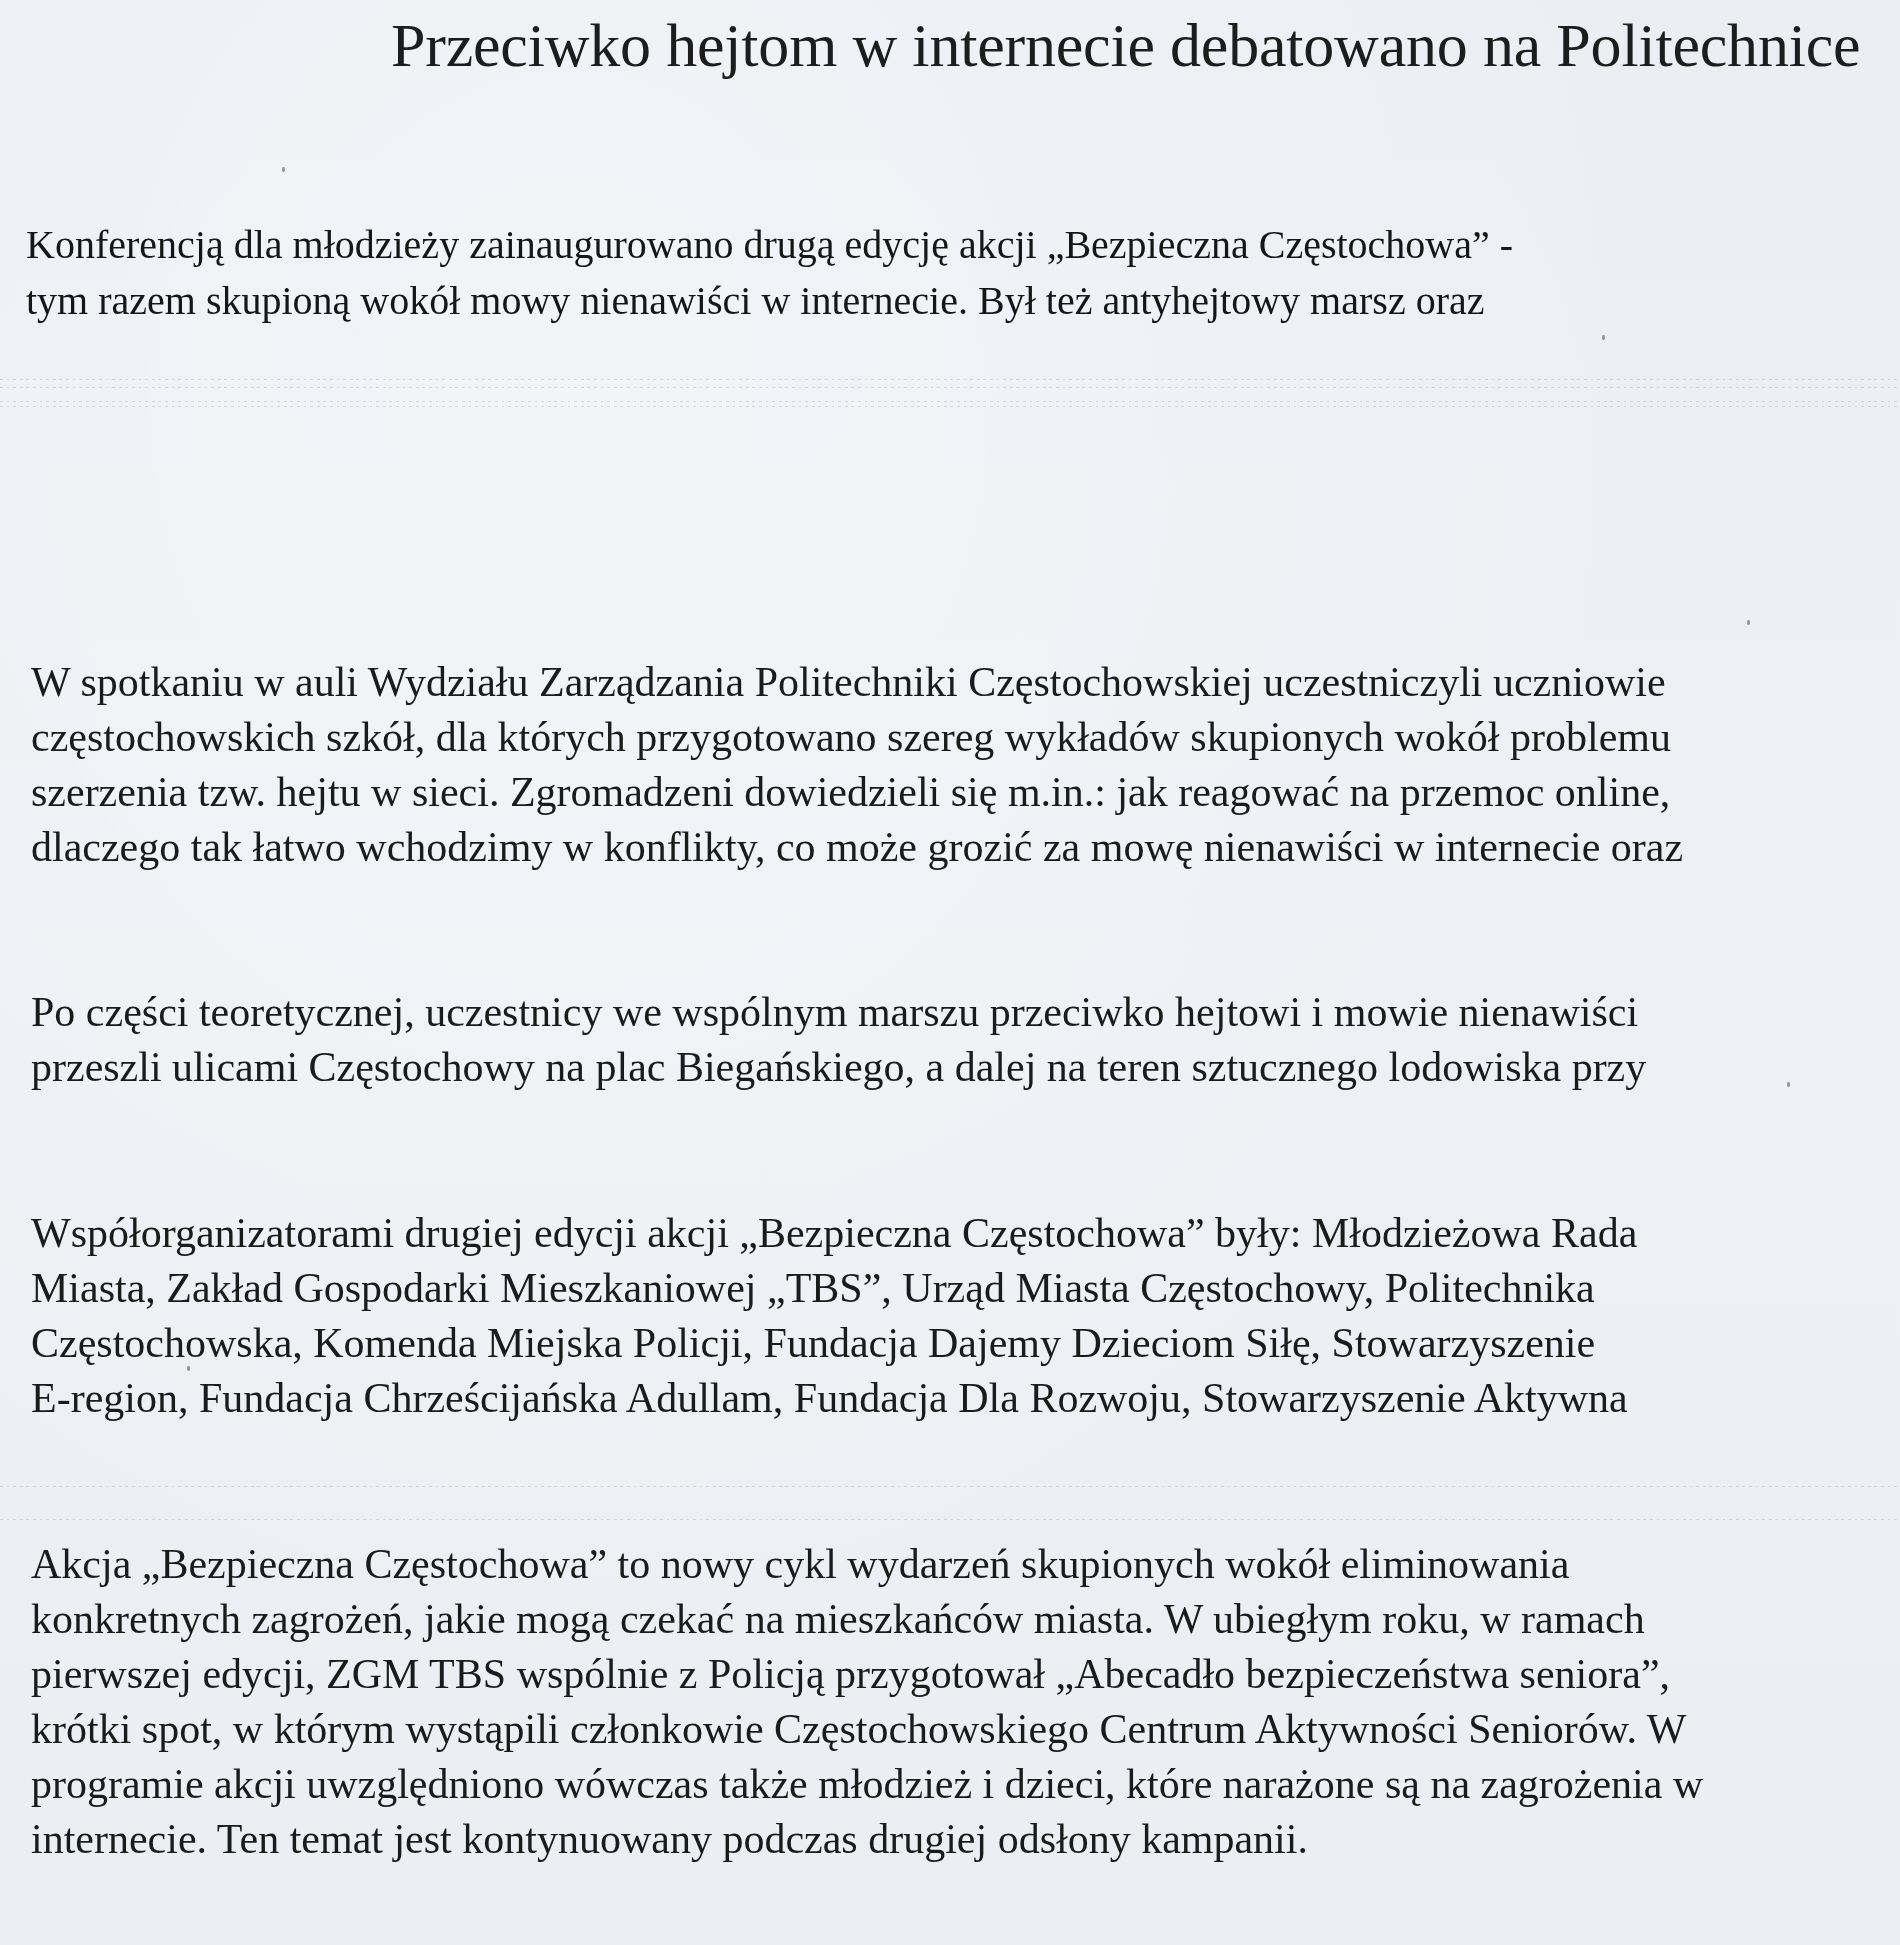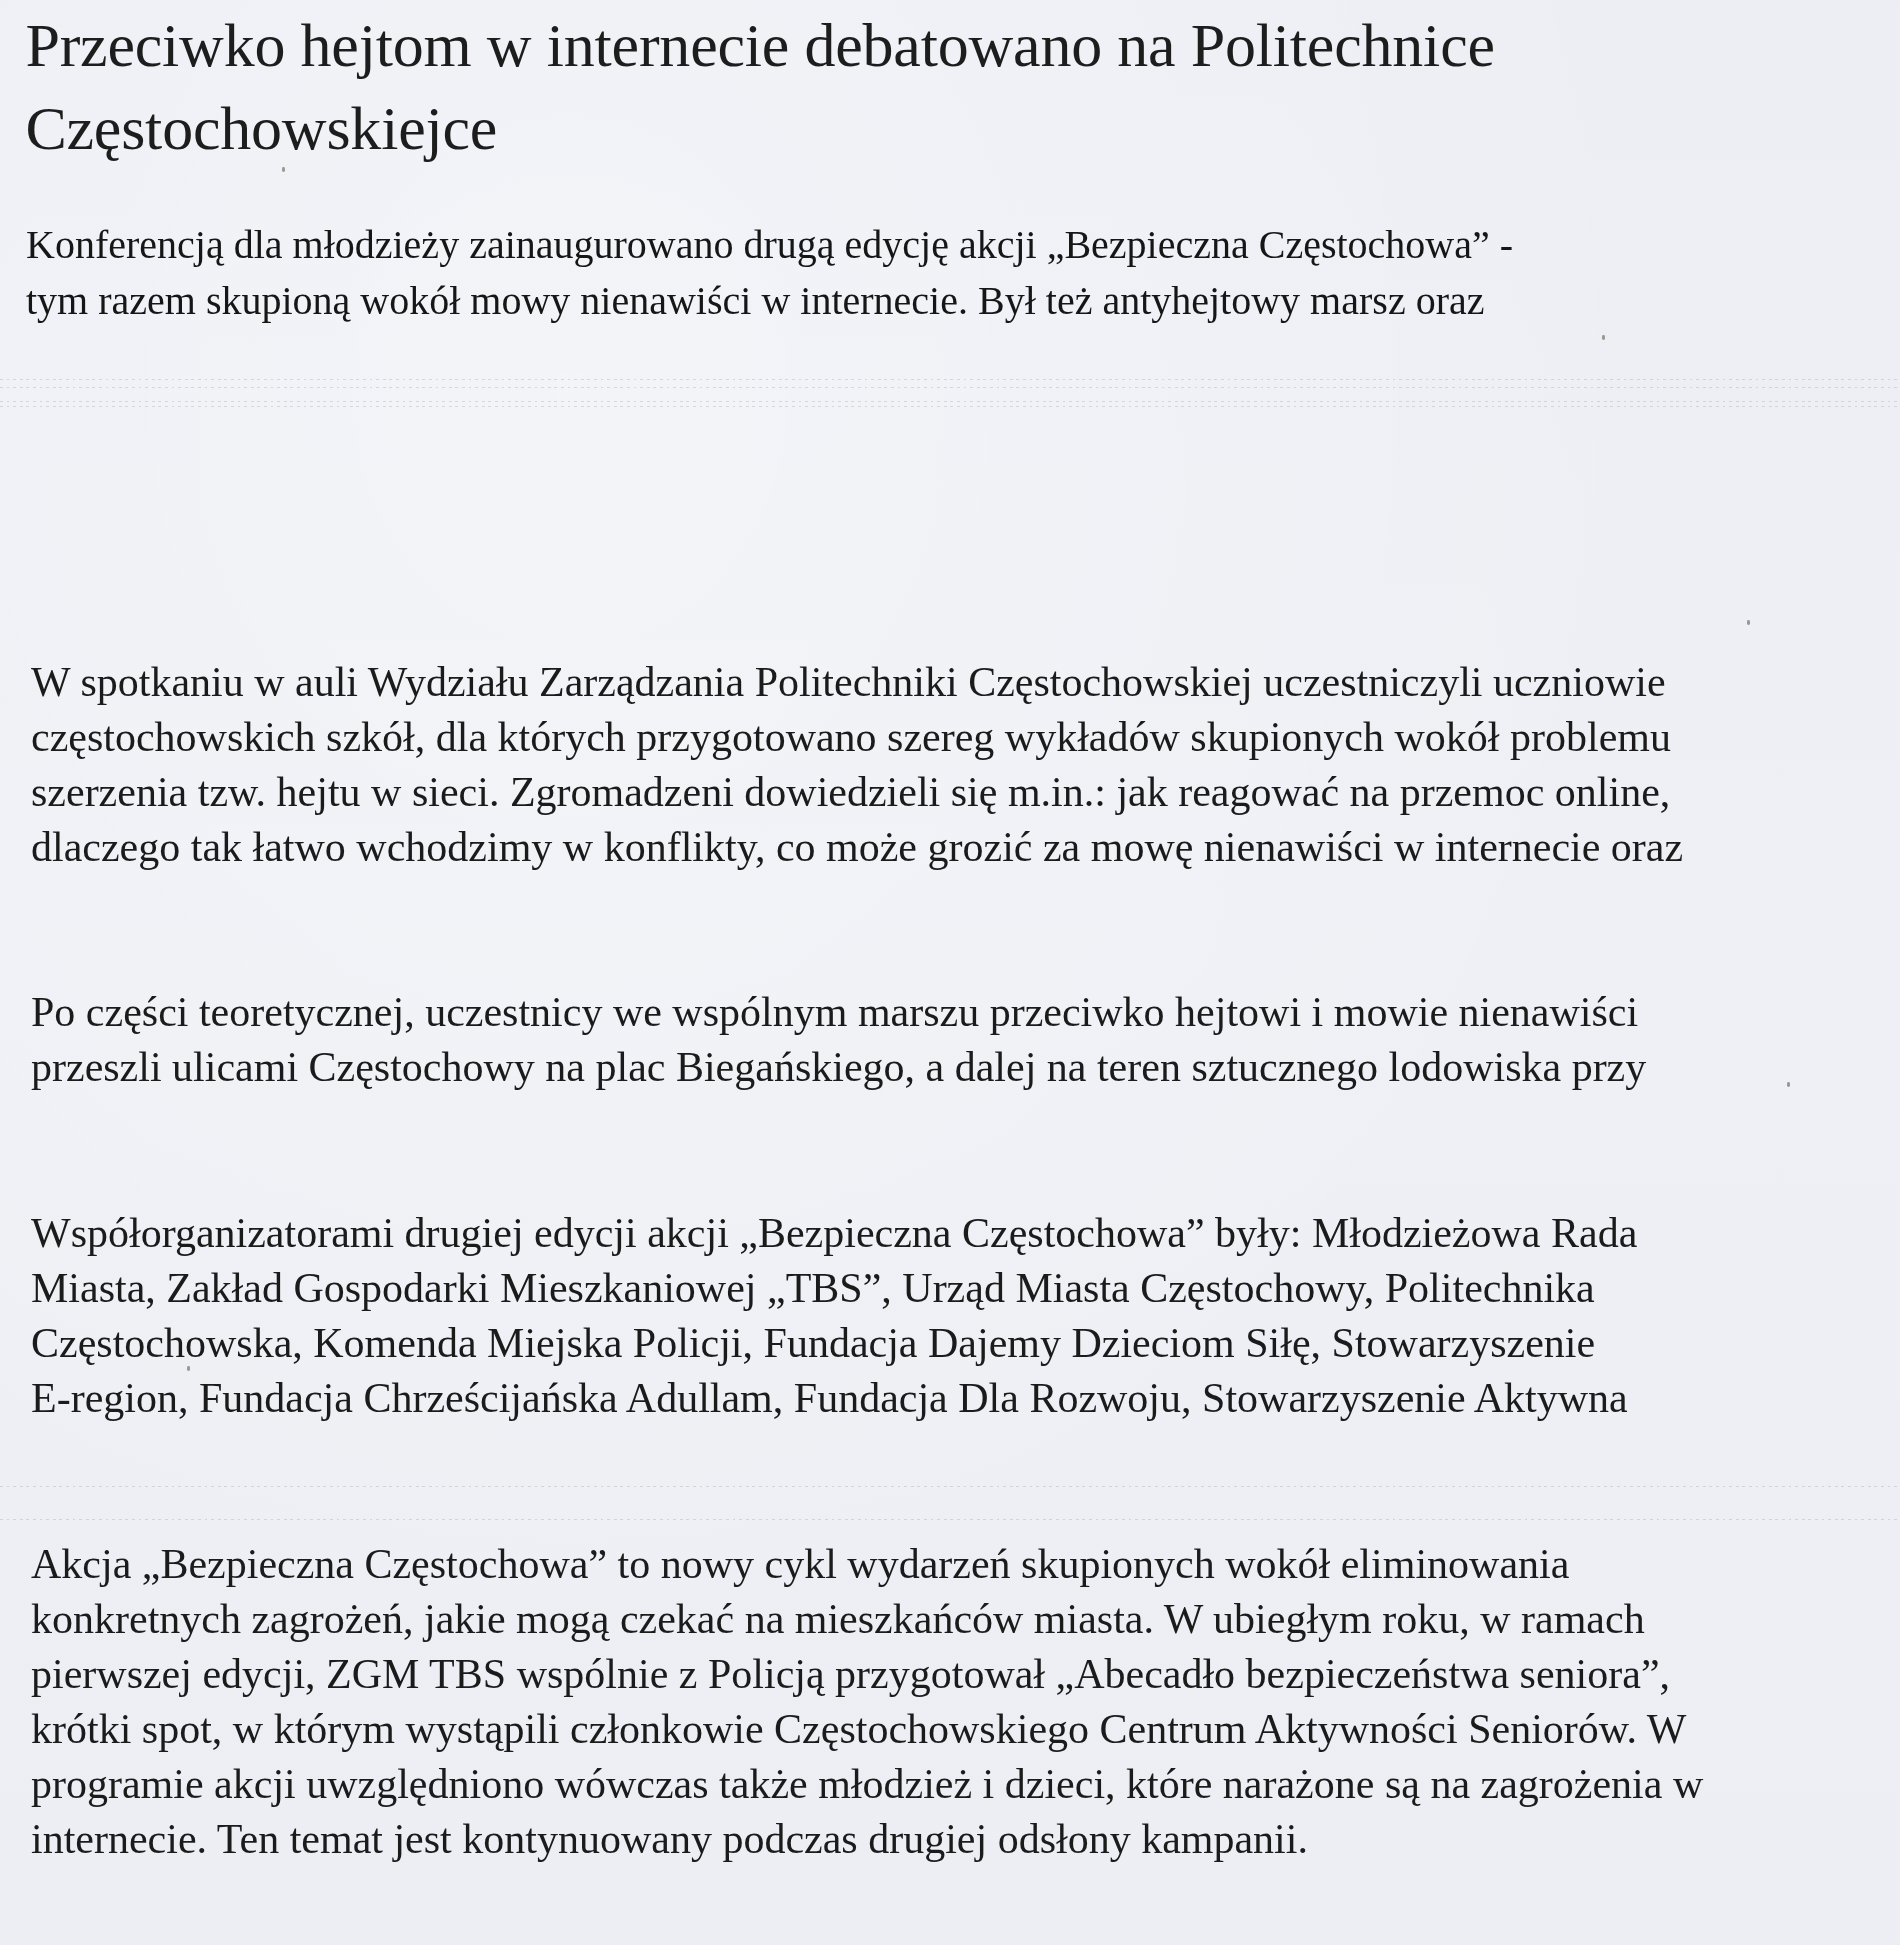--- a/index.html
+++ b/index.html
@@ -34,20 +34,21 @@
     position: absolute;
     left: 25.4px;
     top: 3.8px;
     width: 1835px;
     margin: 0;
     font-weight: normal;
     font-size: 62px;
     line-height: 83px;
     letter-spacing: -0.2px;
     color: #1d1d1d;
+    text-align: right;
   }
   .lead {
     position: absolute;
     left: 26px;
     top: 217px;
     width: 1863px;
     margin: 0;
     font-weight: normal;
     font-size: 40px;
     line-height: 56px;
@@ -86,21 +87,20 @@
   <div class="scanline" style="top:1519px;"></div>
 
   <div class="speck" style="left:282px;top:167px;"></div>
   <div class="speck" style="left:1602px;top:335px;"></div>
   <div class="speck" style="left:1747px;top:620px;"></div>
   <div class="speck" style="left:1787px;top:1082px;"></div>
   <div class="speck" style="left:187px;top:1366px;"></div>
 
   <h1 class="title">
     <span class="line">Przeciwko hejtom w internecie debatowano na Politechnice</span>
-    <span class="line">Częstochowskiejce</span>
   </h1>
 
   <p class="lead">
     <span class="line">Konferencją dla młodzieży zainaugurowano drugą edycję akcji „Bezpieczna Częstochowa” -</span>
     <span class="line">tym razem skupioną wokół mowy nienawiści w internecie. Był też antyhejtowy marsz oraz</span>
   </p>
 
   <p class="body-para" style="top:651px;">
     <span class="line">W spotkaniu w auli Wydziału Zarządzania Politechniki Częstochowskiej uczestniczyli uczniowie</span>
     <span class="line">częstochowskich szkół, dla których przygotowano szereg wykładów skupionych wokół problemu</span>

